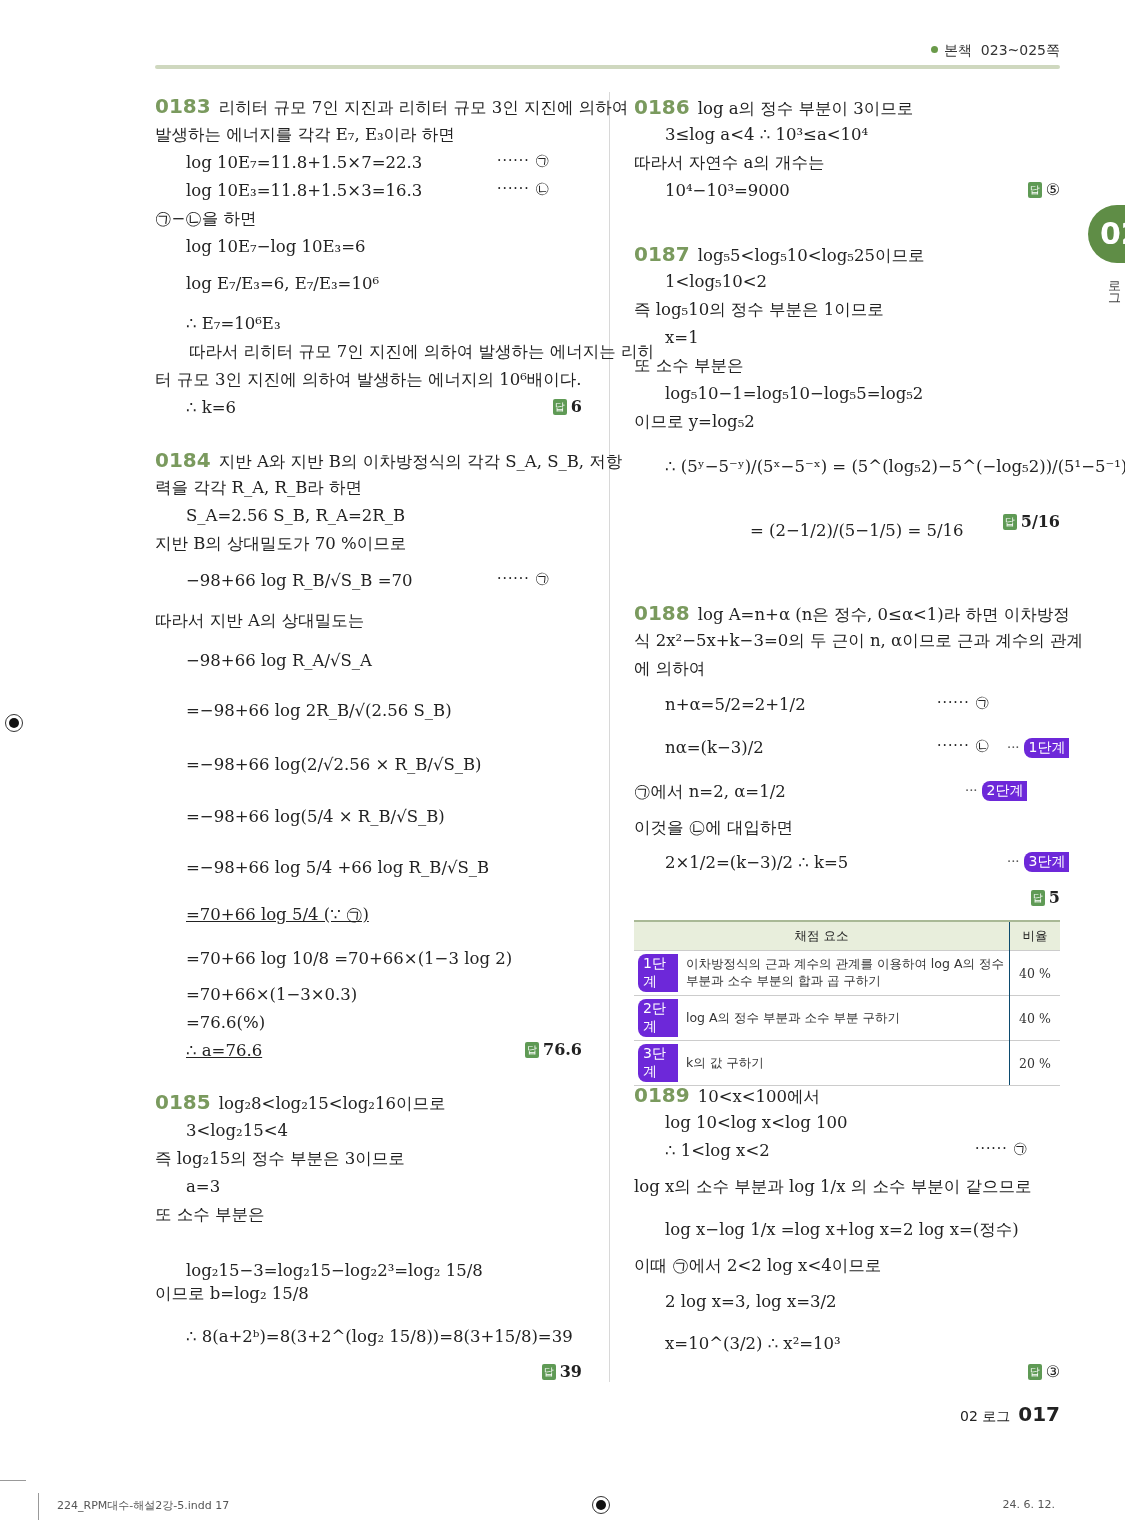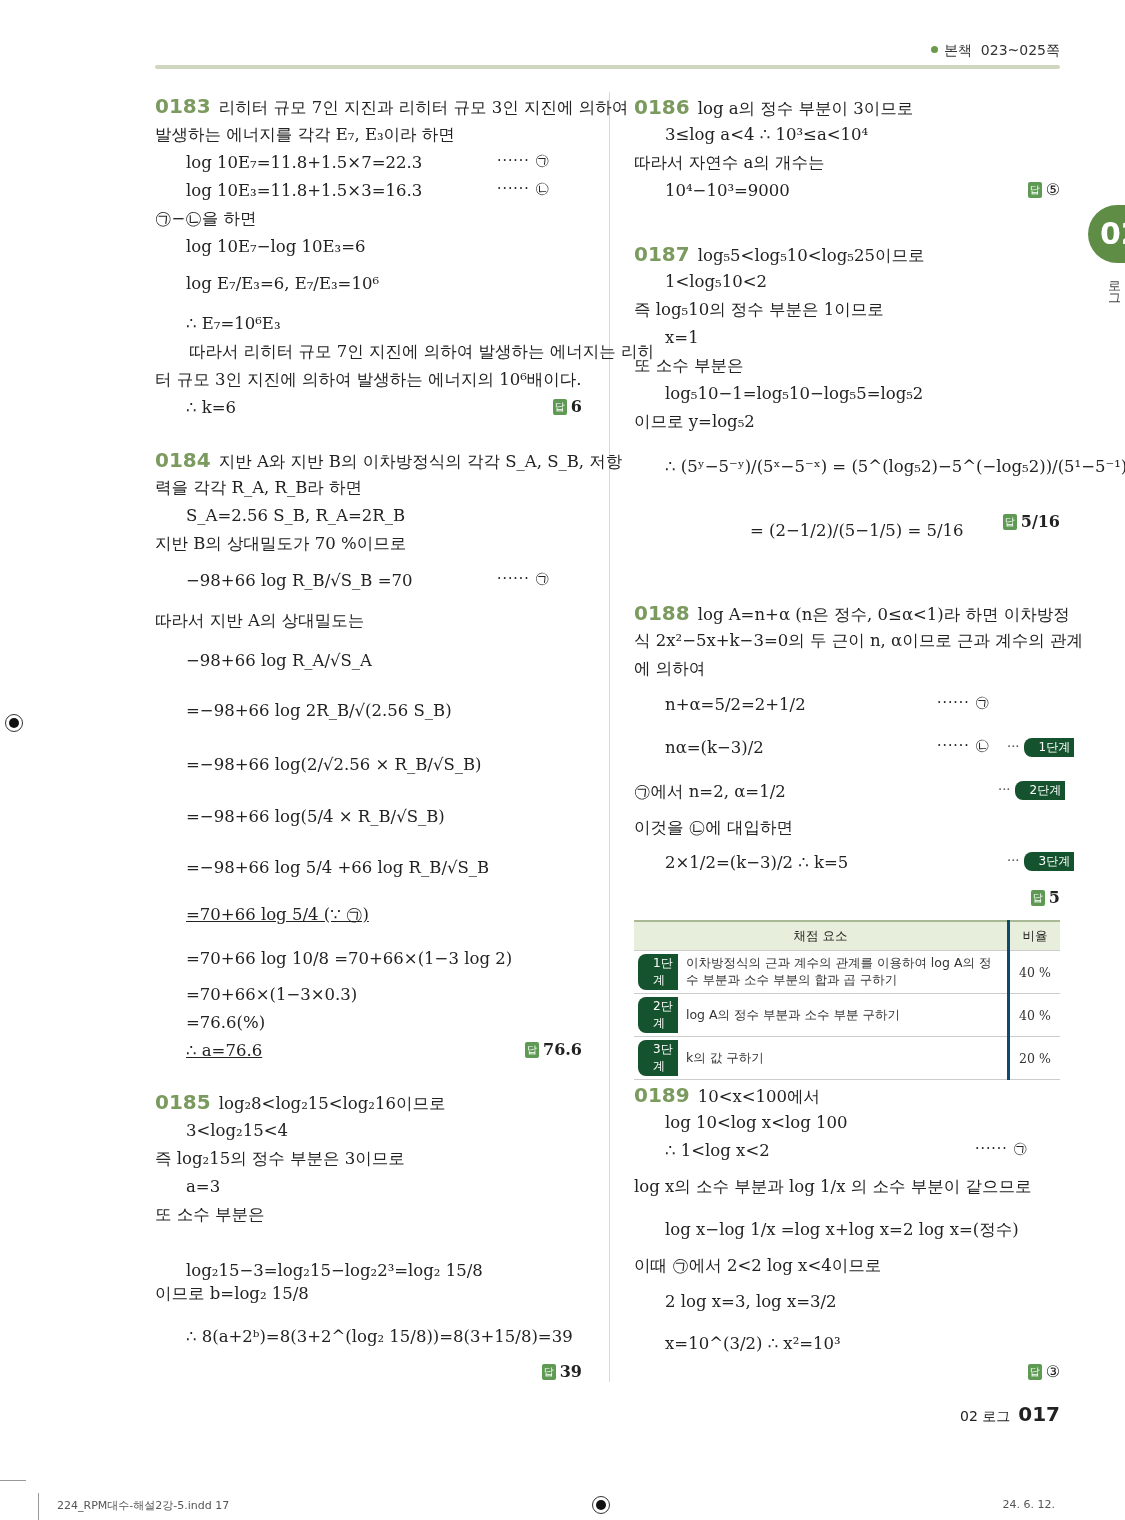--- a/index.html
+++ b/index.html
@@ -13,28 +13,28 @@
   .col-divider { left:609px; top:92px; width:1px; height:1290px; background:#d8d8d8; }
   .chapter-tab { left:1088px; top:205px; width:80px; height:58px; border-radius:29px; background:#5f8d46; color:#fff;
                  font-size:30px; font-weight:bold; line-height:58px; padding-left:12px; box-sizing:border-box; }
   .chapter-vert { left:1105px; top:272px; font-size:13px; color:#444; writing-mode:vertical-rl; }
   .line { position:absolute; font-size:16.5px; white-space:nowrap; line-height:22px; }
   .pnum { font-family:"DejaVu Sans","Liberation Sans",sans-serif; font-weight:bold; color:#7a9a5e; font-size:20px; margin-right:8px; }
   .ans { position:absolute; font-size:16px; font-weight:bold; white-space:nowrap; }
   .ans .badge { display:inline-block; background:#5f9a55; color:#fff; font-family:"DejaVu Sans","Liberation Sans",sans-serif;
                 font-size:10px; font-weight:normal; padding:1px 2px; border-radius:2px; margin-right:4px; vertical-align:2px; }
   .mark { position:absolute; font-size:14px; letter-spacing:1px; }
-  .step { display:inline-block; background:#14532d; color:#fff; font-family:"DejaVu Sans","Liberation Sans",sans-serif;
-          font-size:12px; border-radius:8px 0 0 8px; padding:1px 4px 1px 15px; }
+  .step { display:inline-block; background:#6d28d9; color:#fff; font-family:"DejaVu Sans","Liberation Sans",sans-serif;
+          font-size:14px; border-radius:8px 0 0 8px; padding:1px 4px 1px 5px; }
   .steps { position:absolute; font-size:13px; color:#555; }
   table.score { position:absolute; left:634px; top:920px; width:426px; border-collapse:collapse; font-size:12.5px; }
   table.score th { background:#e8eedc; font-weight:normal; font-family:"DejaVu Sans","Liberation Sans",sans-serif; height:26px; border-top:2px solid #a9b996; }
   table.score td { border-top:1px solid #ccc; padding:3px 4px; font-family:"DejaVu Sans","Liberation Sans",sans-serif; color:#333; }
   table.score tr:last-child td { border-bottom:1px solid #ccc; }
-  table.score .ratio { border-left:3px solid #0c4a6e; text-align:center; width:42px; font-family:"DejaVu Serif","Liberation Serif",serif; }
+  table.score .ratio { border-left:1px solid #0c4a6e; text-align:center; width:42px; font-family:"DejaVu Serif","Liberation Serif",serif; }
   .page-foot { right:65px; top:1402px; font-family:"DejaVu Sans","Liberation Sans",sans-serif; }
   .page-foot .ch { font-size:14px; margin-right:8px; }
   .page-foot .num { font-size:20px; font-weight:bold; }
   .print-info { font-family:"DejaVu Sans","Liberation Sans",sans-serif; font-size:11px; color:#555; }
   .regmark { width:18px; height:18px; border:1px solid #333; border-radius:50%; box-sizing:border-box; }
   .regmark::before { content:""; position:absolute; left:3px; top:3px; width:10px; height:10px; border-radius:50%; background:#111; }
 </style>
 </head>
 <body>
 
@@ -131,21 +131,21 @@
   <span class="pnum">0188</span><span>log A=n+α (n은 정수, 0≤α&lt;1)라 하면 이차방정</span>
 </div>
 <div class="line" style="left:634px;top:630px;">식 2x²−5x+k−3=0의 두 근이 n, α이므로 근과 계수의 관계</div>
 <div class="line" style="left:634px;top:658px;">에 의하여</div>
 <div class="line" style="left:665px;top:694px;">n+α=5/2=2+1/2</div>
 <div class="mark" style="left:937px;top:694px;">······ ㉠</div>
 <div class="line" style="left:665px;top:737px;">nα=(k−3)/2</div>
 <div class="mark" style="left:937px;top:737px;">······ ㉡</div>
 <div class="steps" style="left:1007px;top:738px;">··· <span class="step">1단계</span></div>
 <div class="line" style="left:634px;top:781px;">㉠에서      n=2, α=1/2</div>
-<div class="steps" style="left:998px;top:781px;">··· <span class="step">2단계</span></div>
+<div class="steps" style="left:965px;top:781px;">··· <span class="step">2단계</span></div>
 <div class="line" style="left:634px;top:817px;">이것을 ㉡에 대입하면</div>
 <div class="line" style="left:665px;top:852px;">2×1/2=(k−3)/2      ∴ k=5</div>
 <div class="steps" style="left:1007px;top:852px;">··· <span class="step">3단계</span></div>
 <div class="ans" style="right:65px;top:888px;">
   <span class="badge">답</span><span>5</span>
 </div>
 
 <table class="score">
   <tbody>
       <tr>

